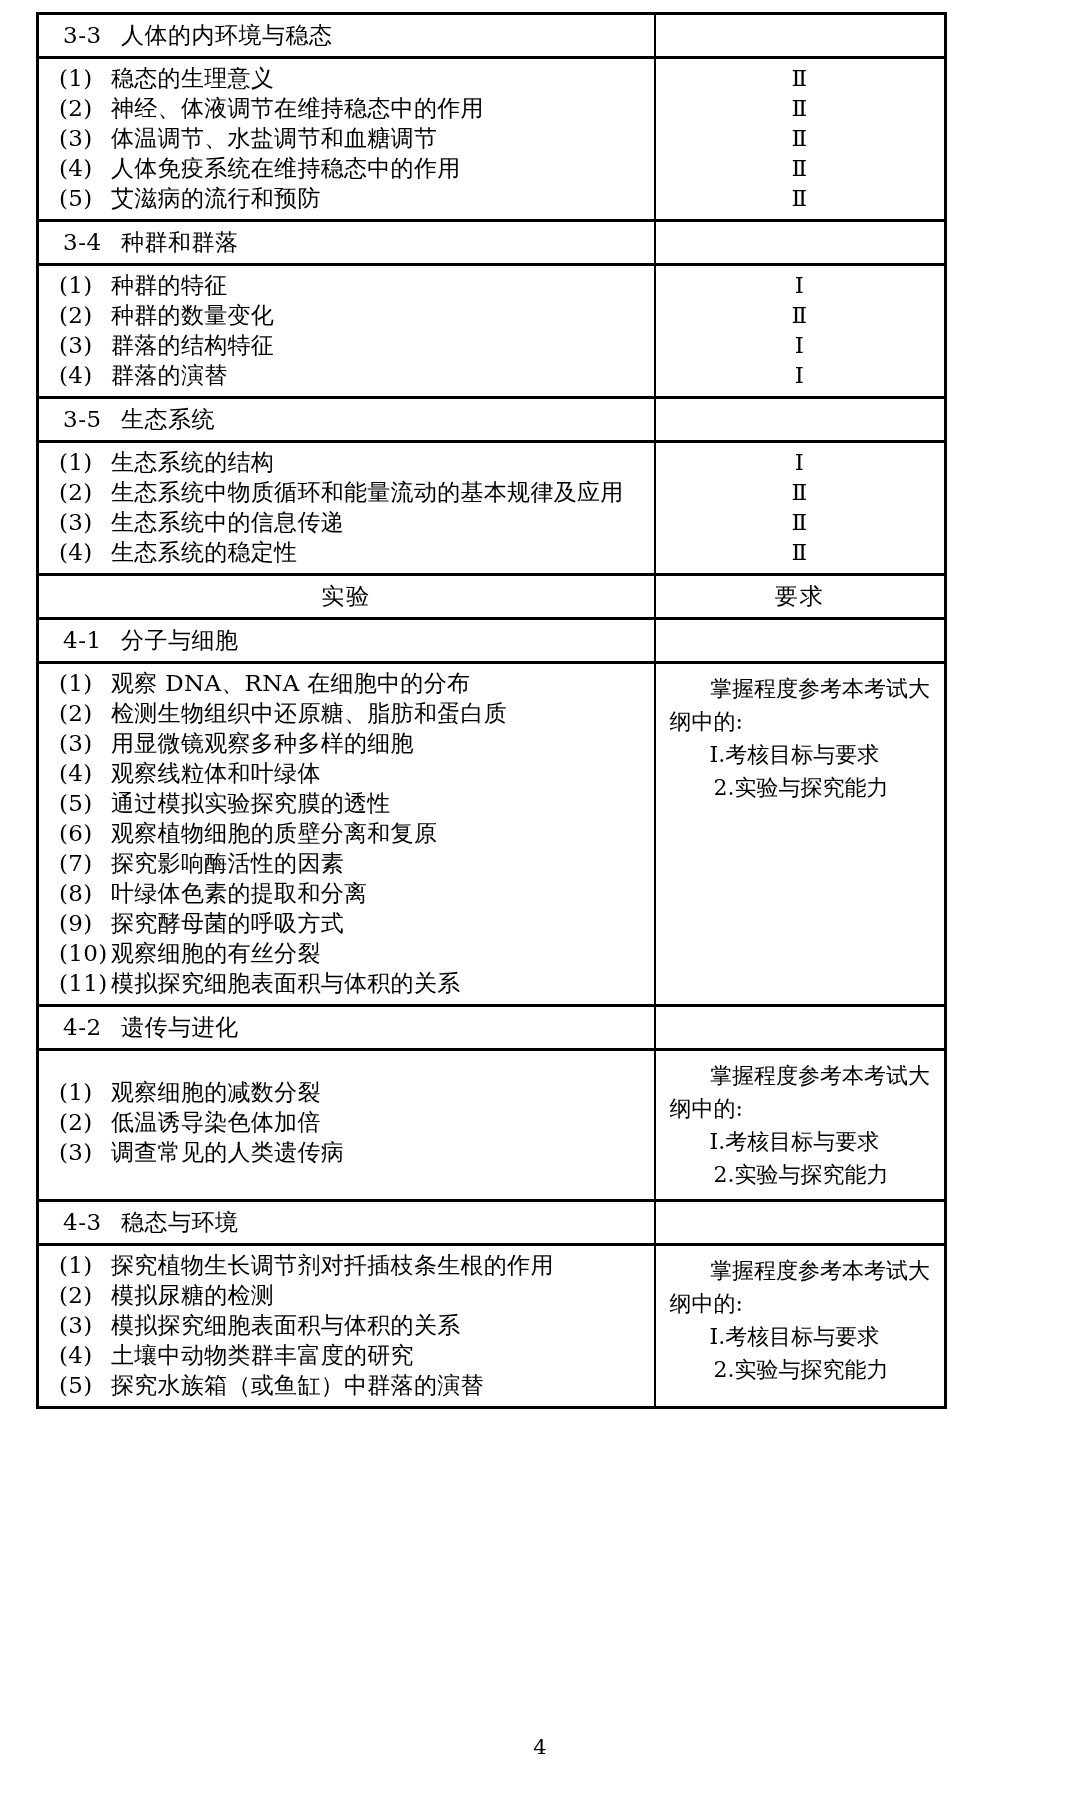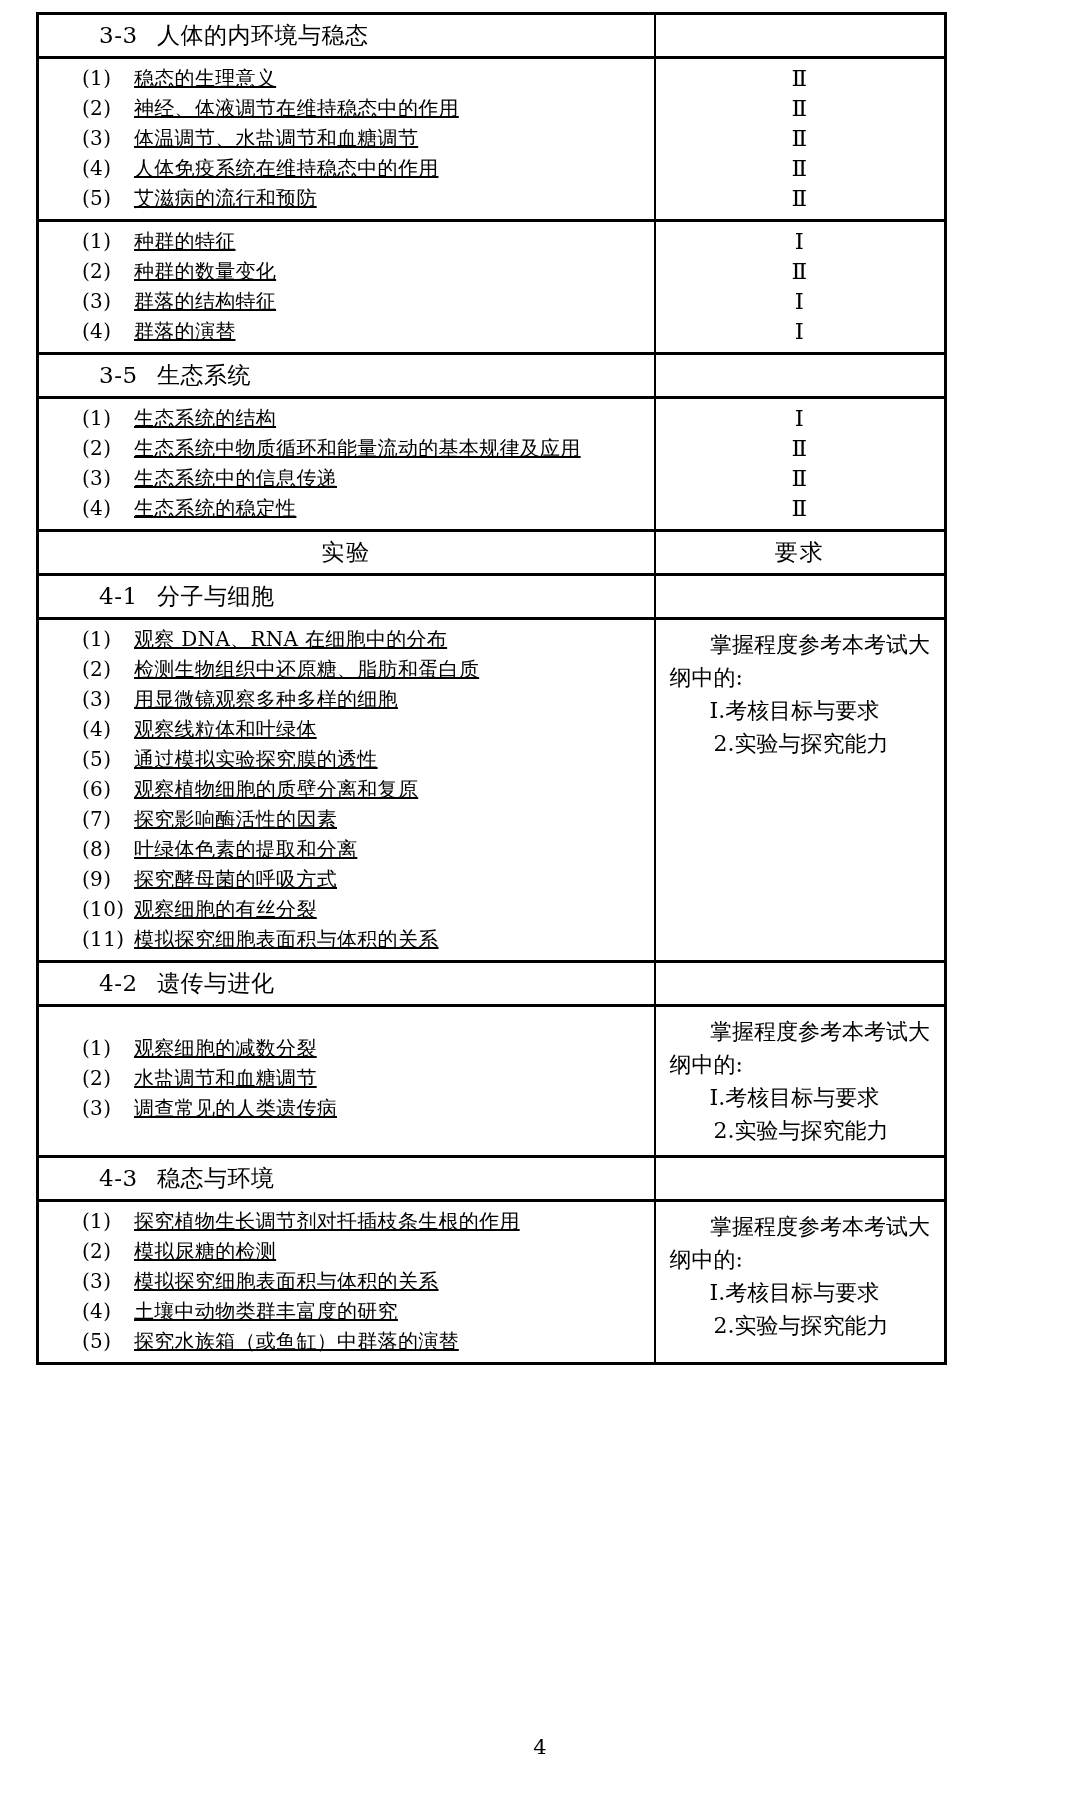--- a/index.html
+++ b/index.html
@@ -45,38 +45,37 @@
   td.right-cell {
     border-right: 3px solid #000;
   }
 
   .hdr-row td { border-top: 3px solid #000; border-bottom: 3px solid #000; }
   .thick-bottom td { border-bottom: 3px solid #000; }
 
   .section-title {
     font-size: 23px;
     line-height: 41px;
-    padding-left: 60px;
+    padding-left: 24px;
     white-space: nowrap;
     letter-spacing: 0.5px;
   }
   .section-title .num {
     display: inline-block;
     min-width: 58px;
   }
   .item-list {
     padding: 4px 0 6px 0;
   }
   .item {
-    font-size: 20px;
+    font-size: 23px;
     line-height: 30px;
-    padding-left: 43px;
+    padding-left: 20px;
     white-space: nowrap;
     letter-spacing: 0.3px;
-    text-decoration: underline;
   }
   .item .label {
     display: inline-block;
     min-width: 52px;
   }
   .item .label.wide {
     min-width: 52px;
   }
   .req-list {
     padding: 4px 0 6px 0;
@@ -153,20 +152,30 @@
           <div class="req-list">
             <div class="req">Ⅱ</div>
             <div class="req">Ⅱ</div>
             <div class="req">Ⅱ</div>
             <div class="req">Ⅱ</div>
             <div class="req">Ⅱ</div>
           </div>
         </td>
       </tr>
 
+      <tr class="thick-bottom">
+        <td class="left-cell">
+          <div class="section-title">
+            <span class="num">3-4</span><span>种群和群落</span>
+          </div>
+        </td>
+        <td class="right-cell">
+              <div class="section-title">&nbsp;</div>
+            </td>
+      </tr>
 
       <tr class="thick-bottom">
         <td class="left-cell">
           <div class="item-list">
             <div class="item"><span class="label">(1)</span><span>种群的特征</span></div>
             <div class="item"><span class="label">(2)</span><span>种群的数量变化</span></div>
             <div class="item"><span class="label">(3)</span><span>群落的结构特征</span></div>
             <div class="item"><span class="label">(4)</span><span>群落的演替</span></div>
           </div>
         </td>
@@ -267,21 +276,21 @@
         <td class="right-cell">
               <div class="section-title">&nbsp;</div>
             </td>
       </tr>
 
       <tr class="thick-bottom">
         <td class="left-cell">
           <div class="item-list">
             <div class="empty-pad"></div>
             <div class="item"><span class="label">(1)</span><span>观察细胞的减数分裂</span></div>
-            <div class="item"><span class="label">(2)</span><span>水盐调节和血糖调节</span></div>
+            <div class="item"><span class="label">(2)</span><span>低温诱导染色体加倍</span></div>
             <div class="item"><span class="label">(3)</span><span>调查常见的人类遗传病</span></div>
             <div class="empty-pad2"></div>
           </div>
         </td>
         <td class="right-cell">
           <div class="note-block">
             <div class="note-line indent1">掌握程度参考本考试大</div>
             <div class="note-line flush">纲中的:</div>
             <div class="note-line ind2">Ⅰ.考核目标与要求</div>
             <div class="note-line ind3">2.实验与探究能力</div>

